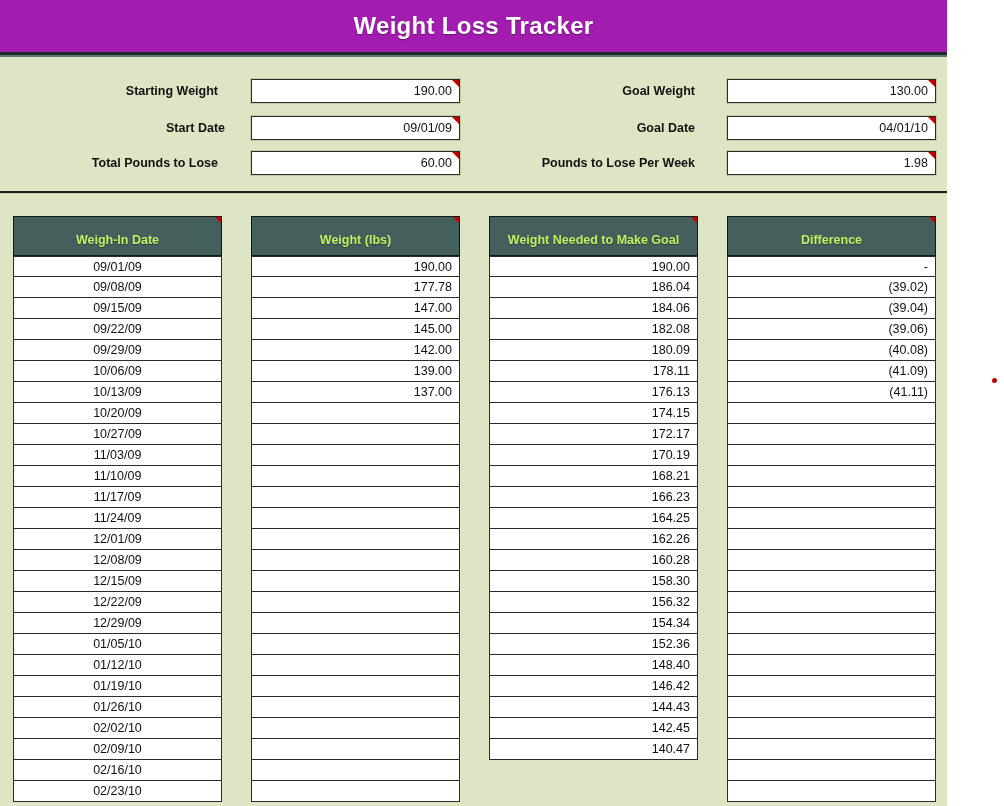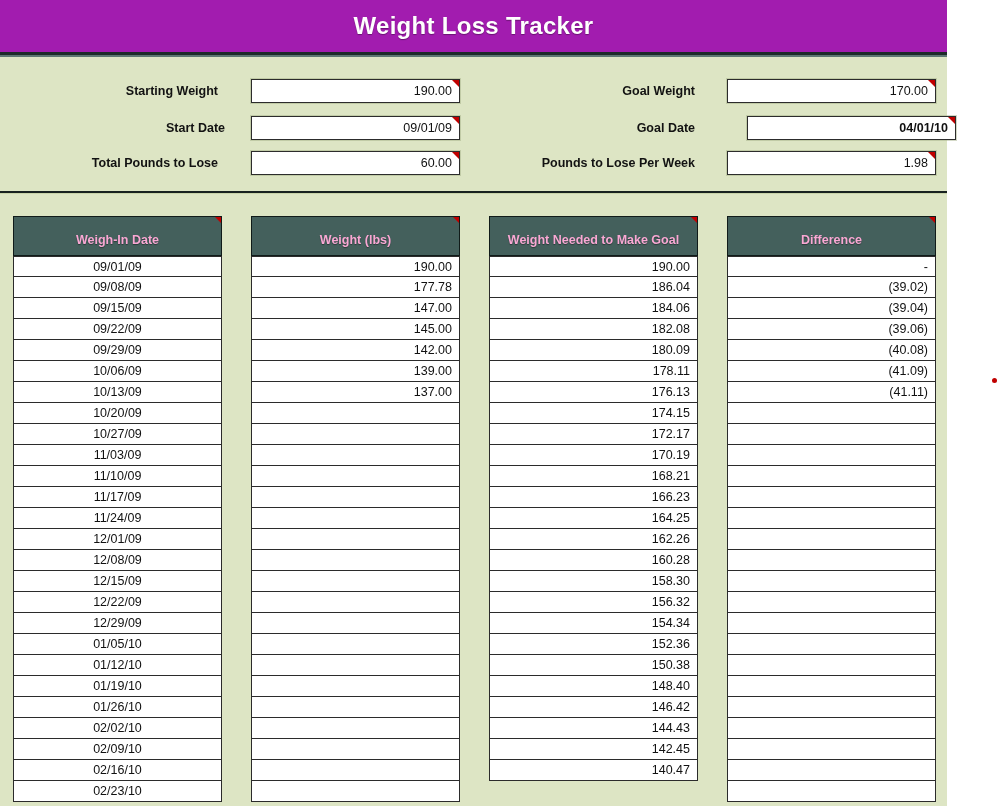--- a/index.html
+++ b/index.html
@@ -148,21 +148,21 @@
     position: relative;
     height: 40px;
     background: #44605c;
     border: 1px solid #101b19;
     display: flex;
     align-items: flex-end;
     justify-content: center;
     padding-bottom: 8px;
   }
   .col-head span {
-    color: #f9a8d4;
+    color: #bef264;
     font-size: 12.5px;
     font-weight: bold;
     text-shadow: 0 1px 1px rgba(0,0,0,0.4);
     white-space: nowrap;
   }
   .cell {
     position: relative;
     height: 21px;
     background: #ffffff;
     border-left: 1px solid #2b2b2b;
@@ -221,26 +221,26 @@
     </div>
 
     <div class="form-label" style="left:40px; top:94px; width:178px;">Total Pounds to Lose</div>
     <div class="form-input" style="left:251px; top:94px; width:209px;">
       <span class="val">60.00</span>
       <span class="cmt"></span>
     </div>
 
     <div class="form-label" style="left:500px; top:22px; width:195px;">Goal Weight</div>
     <div class="form-input" style="left:727px; top:22px; width:209px;">
-      <span class="val">170.00</span>
+      <span class="val">130.00</span>
       <span class="cmt"></span>
     </div>
 
     <div class="form-label" style="left:500px; top:59px; width:195px;">Goal Date</div>
-    <div class="form-input" style="left:747px; top:59px; width:209px;font-weight:bold;">
+    <div class="form-input" style="left:727px; top:59px; width:209px;">
       <span class="val">04/01/10</span>
       <span class="cmt"></span>
     </div>
 
     <div class="form-label" style="left:460px; top:94px; width:235px;text-align:right;">Pounds to Lose Per Week</div>
     <div class="form-input" style="left:727px; top:94px; width:209px;">
       <span class="val">1.98</span>
       <span class="cmt"></span>
     </div>
   </div>
@@ -479,23 +479,20 @@
         <div class="cell right">
           <span class="ctext">156.32</span>
         </div>
         <div class="cell right">
           <span class="ctext">154.34</span>
         </div>
         <div class="cell right">
           <span class="ctext">152.36</span>
         </div>
         <div class="cell right">
-          <span class="ctext">150.38</span>
-        </div>
-        <div class="cell right">
           <span class="ctext">148.40</span>
         </div>
         <div class="cell right">
           <span class="ctext">146.42</span>
         </div>
         <div class="cell right">
           <span class="ctext">144.43</span>
         </div>
         <div class="cell right">
           <span class="ctext">142.45</span>

